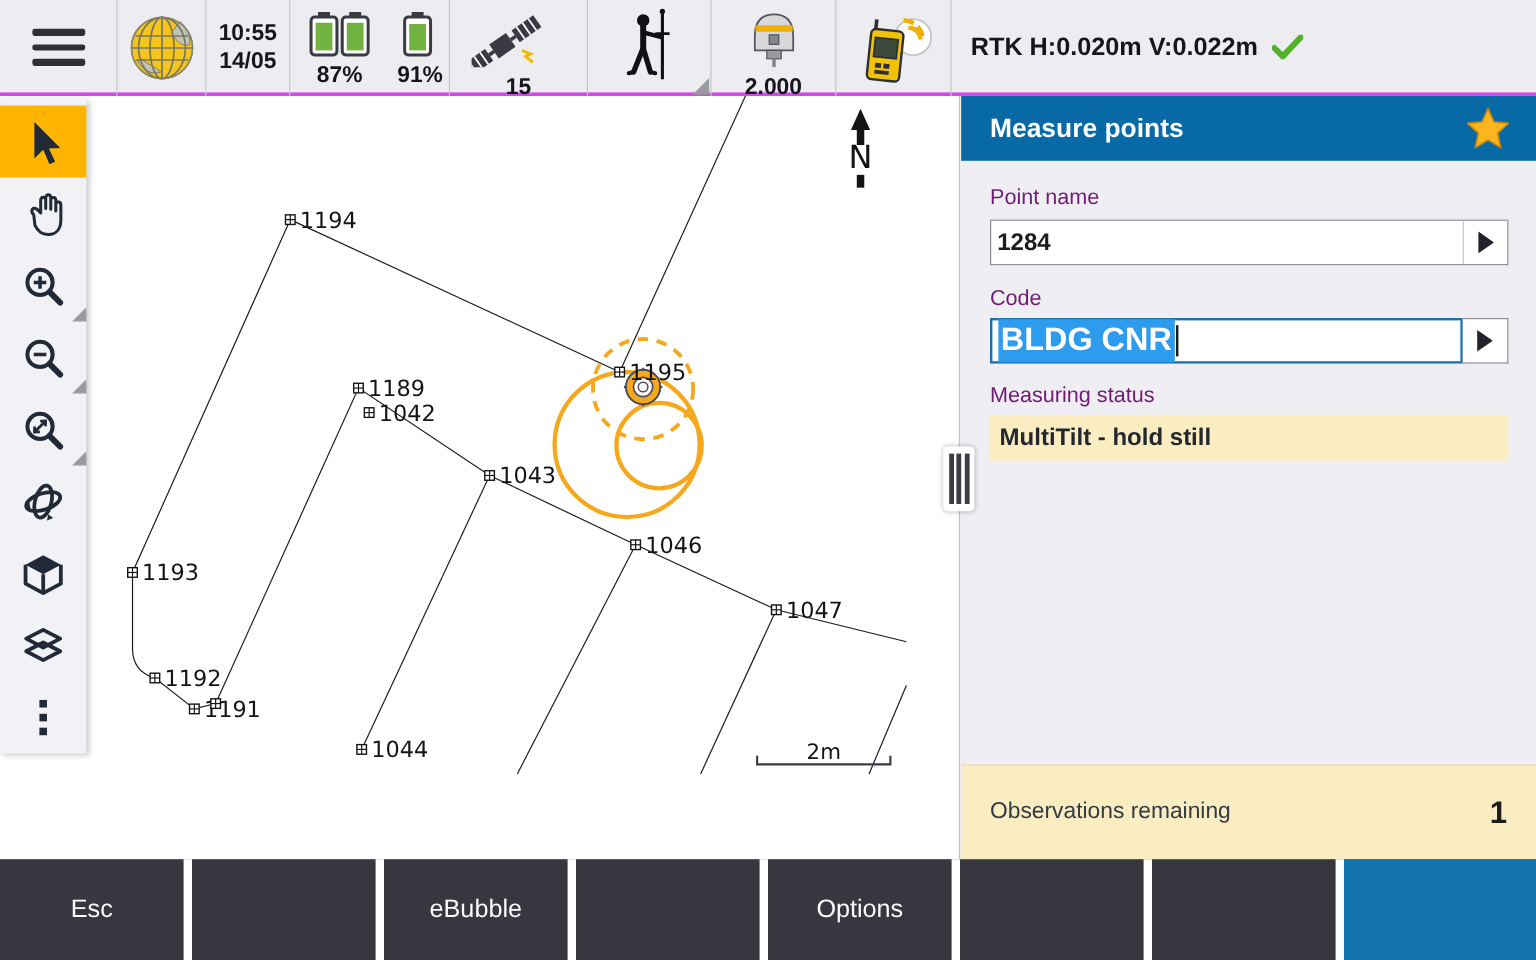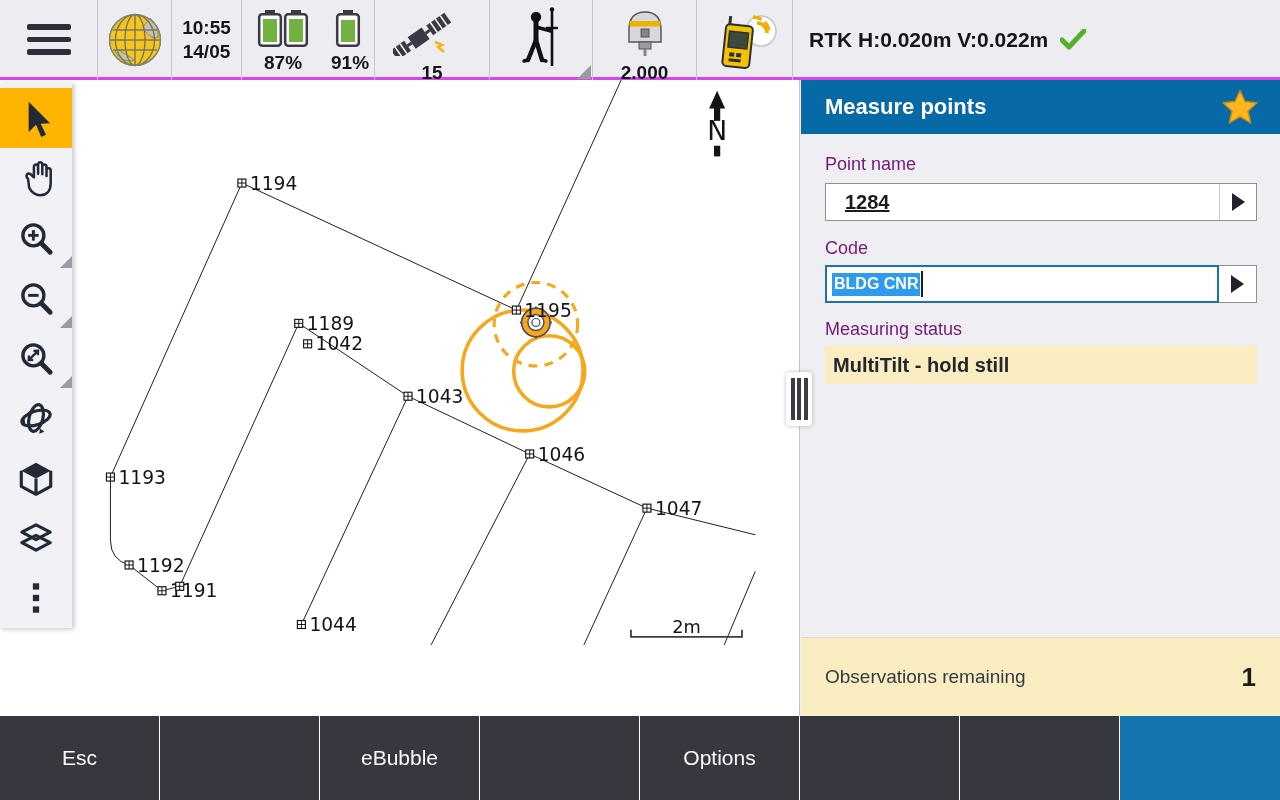--- a/index.html
+++ b/index.html
@@ -44,29 +44,29 @@
   .panel { position:absolute; left:801px; top:0; width:479px; height:636px; background:#EFEFF3; }
   .panel-header { height:54px; background:#0769A5; display:flex; align-items:center;
     justify-content:space-between; padding:0 22px 0 24px; }
   .panel-title { color:#fff; font-size:22px; font-weight:700; }
   .panel-body { padding:0 23px 0 24px; }
   .f-label { margin-top:20px; font-size:18px; color:#701a75; }
   .f-label.tight { margin-top:17px; }
   .input-row { margin-top:8px; height:38px; display:flex; background:#fff;
     border:1px solid #8F8F96; }
   .input-val { flex:1; font-size:20px; font-weight:700; color:#1C1C1C;
-    padding-left:19px; line-height:36px;text-decoration:underline; }
+    padding-left:5px; line-height:36px; }
   .arrow-btn { width:37px; border-left:1px solid #C9C9CE; display:flex;
     align-items:center; justify-content:center; }
   .tri-right { width:0; height:0; border-top:9px solid transparent;
     border-bottom:9px solid transparent; border-left:13px solid #22222A; }
   .code-row { margin-top:6px; height:38px; display:flex; }
   .code-box { flex:1; background:#fff; border:2px solid #1B72B1; display:flex;
     align-items:center; padding-left:5px; }
-  .code-sel { background:#2D9CEE; color:#fff; font-size:16px; font-weight:700;
+  .code-sel { background:#2D9CEE; color:#fff; font-size:27px; font-weight:700;
     padding:2px 2px 3px 2px; }
   .caret { width:2px; height:26px; background:#1b1b1b; margin-left:1px; }
   .code-arrow { width:38px; background:#fff; border:1px solid #8F8F96; border-left:none;
     display:flex; align-items:center; justify-content:center; }
   .status-band { margin-top:6px; height:38px; background:#FBEDC2;
     font-size:20px; font-weight:700; color:#23272E; line-height:38px; padding-left:8px; }
   .obs-band { position:absolute; left:0; bottom:0; width:100%; height:79px;
     background:#FBEDC2; border-top:1px solid #DFD9C6; display:flex;
     align-items:center; justify-content:space-between; padding:0 24px; }
   .obs-label { font-size:19px; color:#333B45; }
@@ -74,21 +74,21 @@
 
   
   .drag-handle { position:absolute; left:786px; top:292px; width:26px; height:54px;
     background:#fff; border-radius:4px; box-shadow:0 0 4px rgba(0,0,0,.25);
     display:flex; align-items:center; justify-content:center; gap:2.5px; }
   .drag-handle div { width:4px; height:42px; background:#3C3C46; }
 
   
   .softbar { position:absolute; left:0; top:716px; width:1280px; height:84px;
     background:#37373F; display:flex; }
-  .skey { width:160px; height:84px; border-right:1px solid #ffffff; display:flex;
+  .skey { width:160px; height:84px; border-right:7px solid #ffffff; display:flex;
     align-items:center; justify-content:center; color:#FAFAFA; font-size:21px; }
   .skey:last-child { border-right:none; }
   .skey.accent { background:#1474AE; }
 
   svg text { font-family:"DejaVu Sans", sans-serif; }
 </style>
 </head>
 <body>
 
 <div class="topbar">

